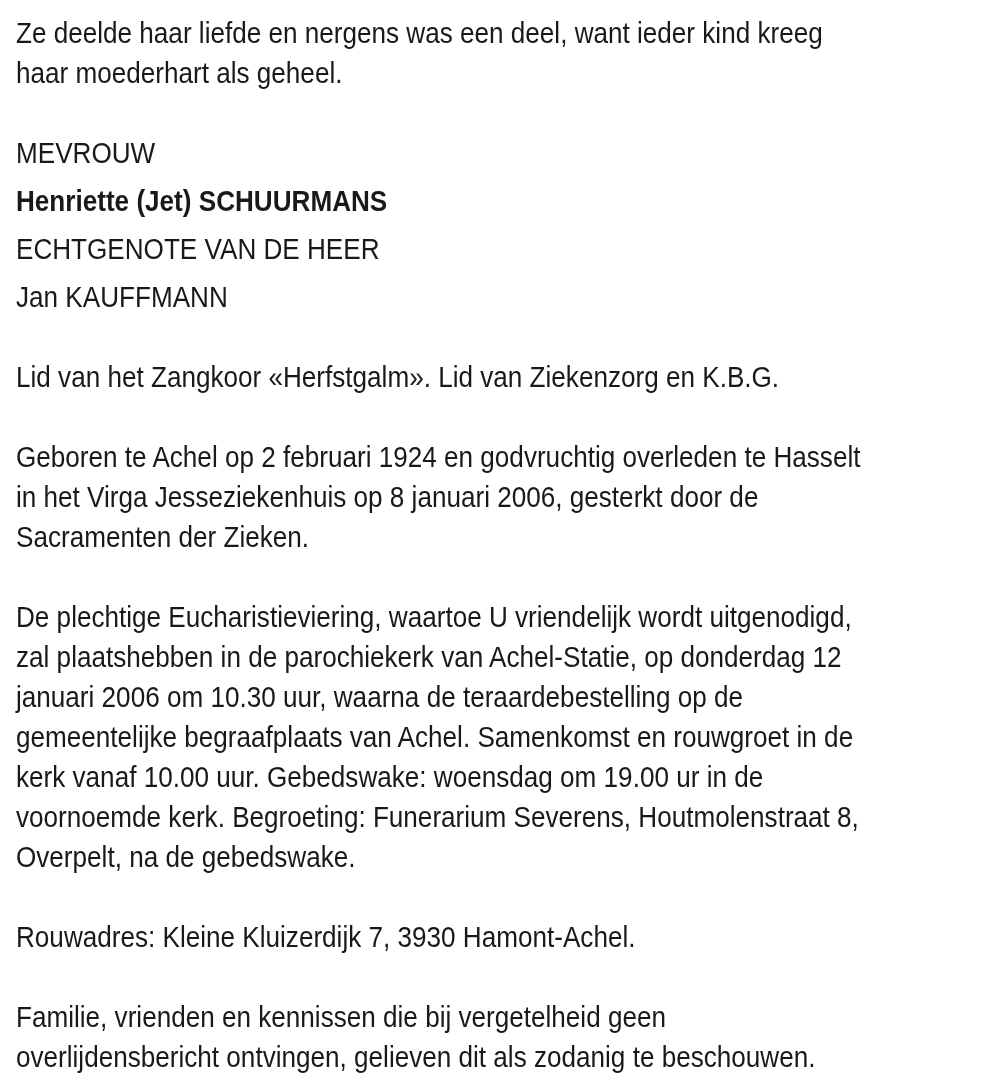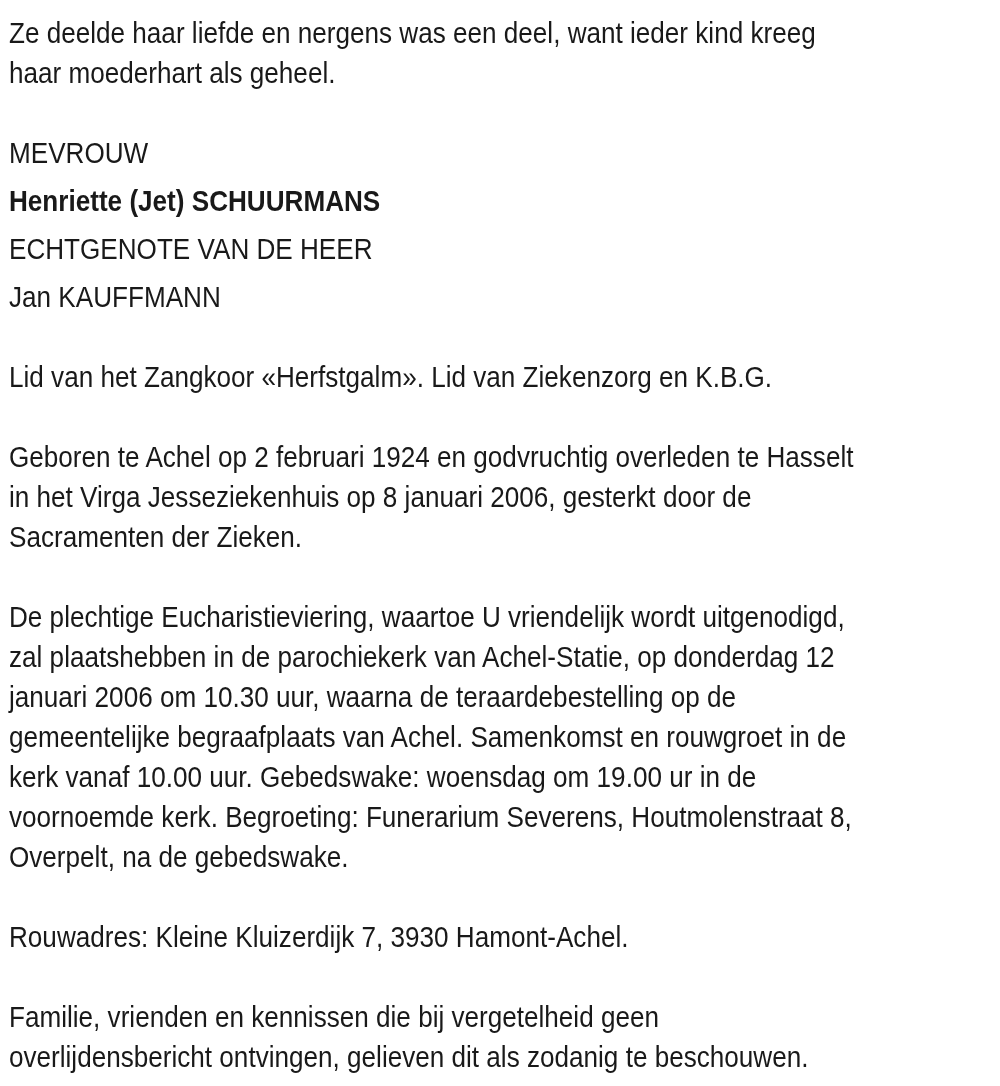--- a/index.html
+++ b/index.html
@@ -9,21 +9,21 @@
   body {
     width: 1000px;
     height: 1086px;
     overflow: hidden;
     background: #ffffff;
   }
   .page {
     box-sizing: border-box;
     width: 1000px;
     height: 1086px;
-    padding: 13px 0 0 9px;
+    padding: 13px 0 0 16px;
   }
   
   .text-column {
     width: 1149px;
     transform: scaleX(0.87);
     transform-origin: 0 0;
     color: #191919;
     font-family: "Liberation Sans", sans-serif;
   }
   .para {

